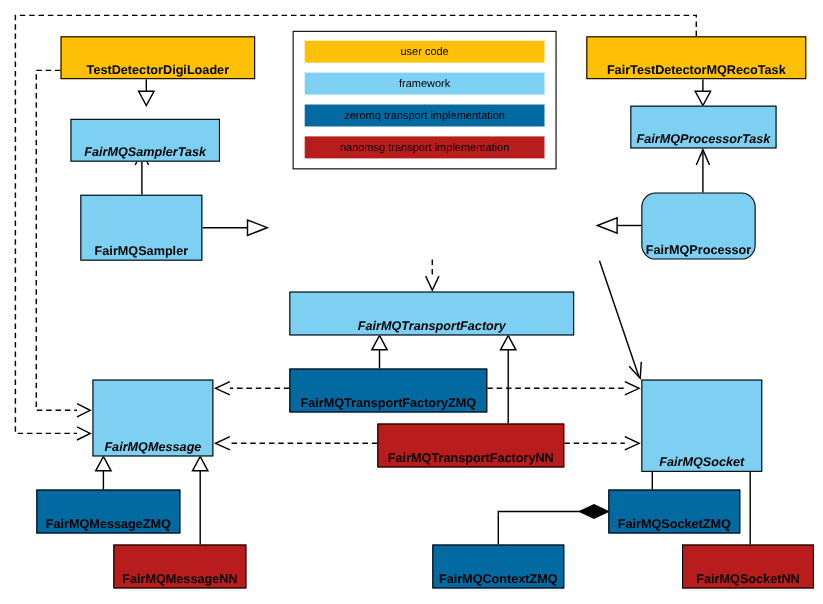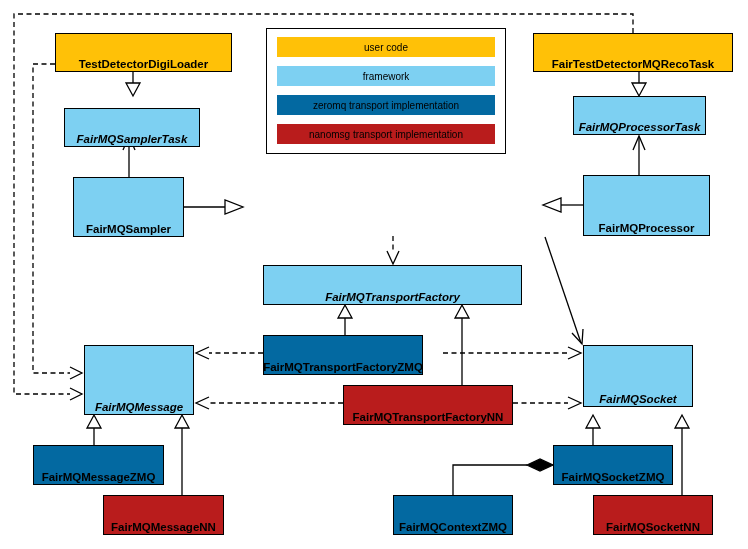--- a/index.html
+++ b/index.html
@@ -19,31 +19,31 @@
   .c-fw{background:#7DD0F2;}
   .c-zmq{background:#0369a1;}
   .c-nn{background:#b91c1c;}
   
   #b-tddl{left:55px;top:33px;width:177px;height:39px;}
   #b-ftdmqrt{left:533px;top:33px;width:200px;height:39px;}
   #b-smpltask{left:64px;top:96px;width:136px;height:39px;margin-top:12px;}
   #b-proctask{left:573px;top:96px;width:133px;height:39px;}
   #b-sampler{left:73px;top:177px;width:111px;height:60px;}
   #b-device{left:243px;top:175px;width:300px;height:61px;}
-  #b-processor{left:583px;top:175px;width:127px;height:61px;}
+  #b-processor{left:583px;top:175px;width:104px;height:61px;border-radius:13px;}
   #b-tf{left:263px;top:265px;width:259px;height:40px;}
-  #b-tfzmq{left:263px;top:335px;width:160px;height:40px;}
+  #b-tfzmq{left:263px;top:335px;width:180px;height:40px;}
   #b-tfnn{left:343px;top:385px;width:170px;height:40px;}
   #b-msg{left:84px;top:345px;width:110px;height:70px;}
-  #b-sock{left:583px;top:345px;width:110px;height:62px;}
+  #b-sock{left:583px;top:345px;width:110px;height:84px;}
   #b-msgzmq{left:33px;top:445px;width:131px;height:40px;}
   #b-msgnn{left:103px;top:495px;width:121px;height:40px;}
   #b-ctxzmq{left:393px;top:495px;width:120px;height:40px;}
   #b-sockzmq{left:553px;top:445px;width:120px;height:40px;}
-  #b-socknn{left:593px;top:495px;width:120px;height:40px;}
+  #b-socknn{left:620px;top:495px;width:120px;height:40px;}
   
   .legend{
     position:absolute;z-index:2;left:266px;top:28px;width:240px;height:126px;
     box-sizing:border-box;border:1.4px solid #000;background:#fff;
     display:flex;flex-direction:column;gap:9px;padding:8px 10px;
   }
   .legend-item{
     height:20px;flex:0 0 20px;display:flex;align-items:center;justify-content:center;
     font-size:10px;font-weight:normal;color:#000;white-space:nowrap;
   }

